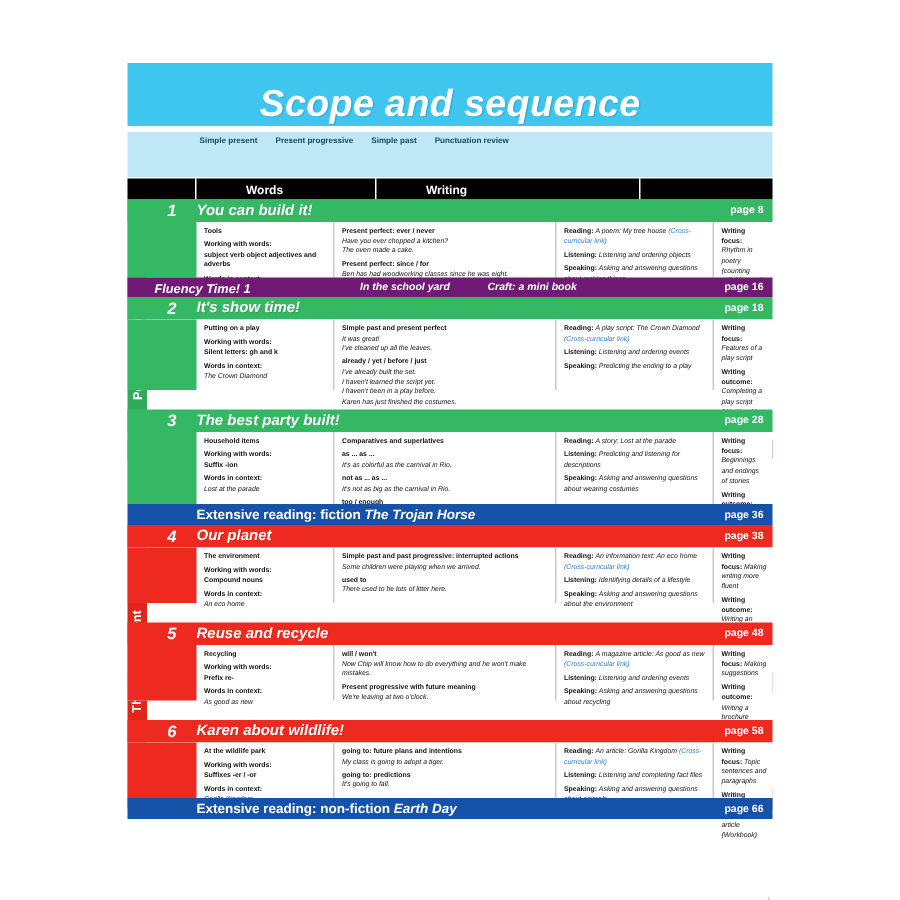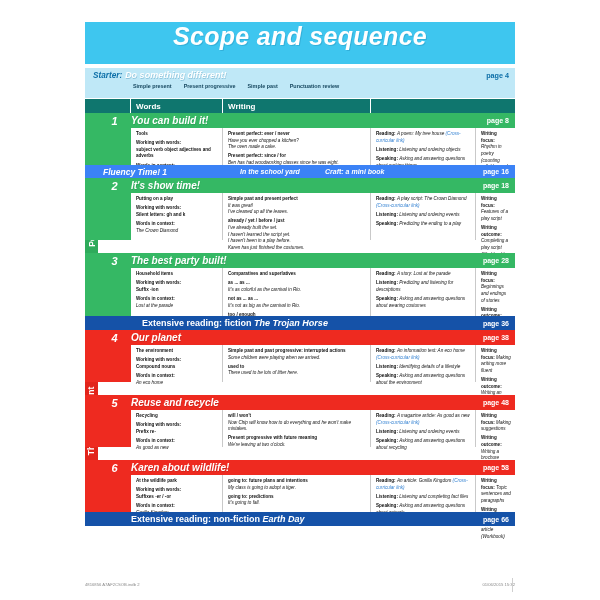--- a/index.html
+++ b/index.html
@@ -8,21 +8,21 @@
     background: #ffffff;
     font-family: "Liberation Sans", sans-serif;
     overflow: hidden;
   }
   .page { position: relative; width: 600px; height: 600px; background: #fff; }
 
   
   .banner {
     position: absolute; left: 85px; top: 22px; width: 430px; height: 42px;
     background: #3ec6ef;
-    display: flex; align-items: flex-start; justify-content: center;
+    display: flex; align-items: flex-end; justify-content: center;
   }
   .banner-title {
     color: #ffffff; font-size: 25px; font-weight: bold;
     font-style: italic; letter-spacing: 0.3px;
     text-shadow: 1px 1px 0 rgba(0,80,120,.18);
   }
 
   
   .starter {
     position: absolute; left: 85px; top: 68px; width: 430px; height: 30px;
@@ -42,21 +42,21 @@
   .starter-left { display: flex; align-items: baseline; }
   .starter-page { color: #0d6fa8; font-size: 7.2px; font-weight: bold; }
   .starter-items {
     display: flex; gap: 12px; padding: 3px 0 0 48px;
     color: #16475f; font-size: 5.4px; font-weight: bold;
   }
 
   
   .colhead {
     position: absolute; left: 85px; top: 99px; width: 430px; height: 14px;
-    background: #0f766e; display: flex;
+    background: #000000; display: flex; gap: 28px;
   }
   .colhead .spacer { width: 46px; border-right: 1px solid #fff; }
   .colhead .ch {
     color: #fff; font-size: 8px; font-weight: bold;
     padding-left: 5px; display: flex; align-items: center;
     border-right: 1px solid #ffffff;
   }
   .ch-words   { width: 92px; }
   .ch-grammar { width: 148px; }
   .ch-skills  { flex: 1; border-right: none !important; }
@@ -136,21 +136,21 @@
     color: #ffffff; font-size: 9px; font-weight: bold; margin-left: 46px;
   }
   .ext .e-txt i { font-style: italic; font-weight: bold; }
   .ext .e-page {
     color: #ffffff; font-size: 7px; font-weight: bold; margin-left: auto;
   }
 
   
   .g-dark  { background: #2eab5b; }
   .g-mid   { background: #35b864; }
-  .g-light { background: #3b82f6; }
+  .g-light { background: #701a75; margin-top: 20px; }
   .r-dark  { background: #e2241b; }
   .r-mid   { background: #ee2a20; }
   .r-light { background: #f4604f; }
 
   
   .footer {
     position: absolute; left: 85px; top: 582px; width: 430px;
     display: flex; justify-content: space-between;
     font-size: 4.2px; color: #8a8a8a; font-family: "Liberation Sans", sans-serif;
   }
@@ -162,27 +162,20 @@
 </head>
 <body>
 
 <div class="page">
 
   <div class="banner">
     <div class="banner-title">Scope and sequence</div>
   </div>
 
   <div class="starter">
-    <div class="starter-row1">
-      <div class="starter-left">
-        <span class="starter-lbl">Starter:</span>
-        <span class="starter-name">Do something different!</span>
-      </div>
-      <span class="starter-page">page 4</span>
-    </div>
     <div class="starter-items">
       <span>Simple present</span>
       <span>Present progressive</span>
       <span>Simple past</span>
       <span>Punctuation review</span>
     </div>
   </div>
 
   <div class="colhead">
     <div class="spacer"></div>
@@ -295,21 +288,21 @@
             <div class="blk"><b>Reading:</b> <i>A story: Lost at the parade</i></div>
             <div class="blk"><b>Listening:</b> <i>Predicting and listening for descriptions</i></div>
             <div class="blk"><b>Speaking:</b> <i>Asking and answering questions about wearing costumes</i></div>
           </div>
      <div class="cell c-writing">
             <div class="blk"><b>Writing focus:</b> <i>Beginnings and endings of stories</i></div>
             <div class="blk"><b>Writing outcome:</b> <i>Ending a story (Workbook)</i></div>
           </div>
    </div>
       </div>
-      <div class="band ext" style="top: 316px; padding-left: 11px;">
+      <div class="band ext" style="top: 316px;">
         <span class="e-txt">Extensive reading: fiction <i>The Trojan Horse</i></span>
     <span class="e-page">page 36</span>
       </div>
       <div class="band" style="top: 330px;">
         <div class="unit-hdr r-mid">
      <div class="uh-left">
        <div class="unit-num">4</div>
        <div class="unit-title">Our planet</div>
      </div>
      <div class="unit-page">page 38</div>

